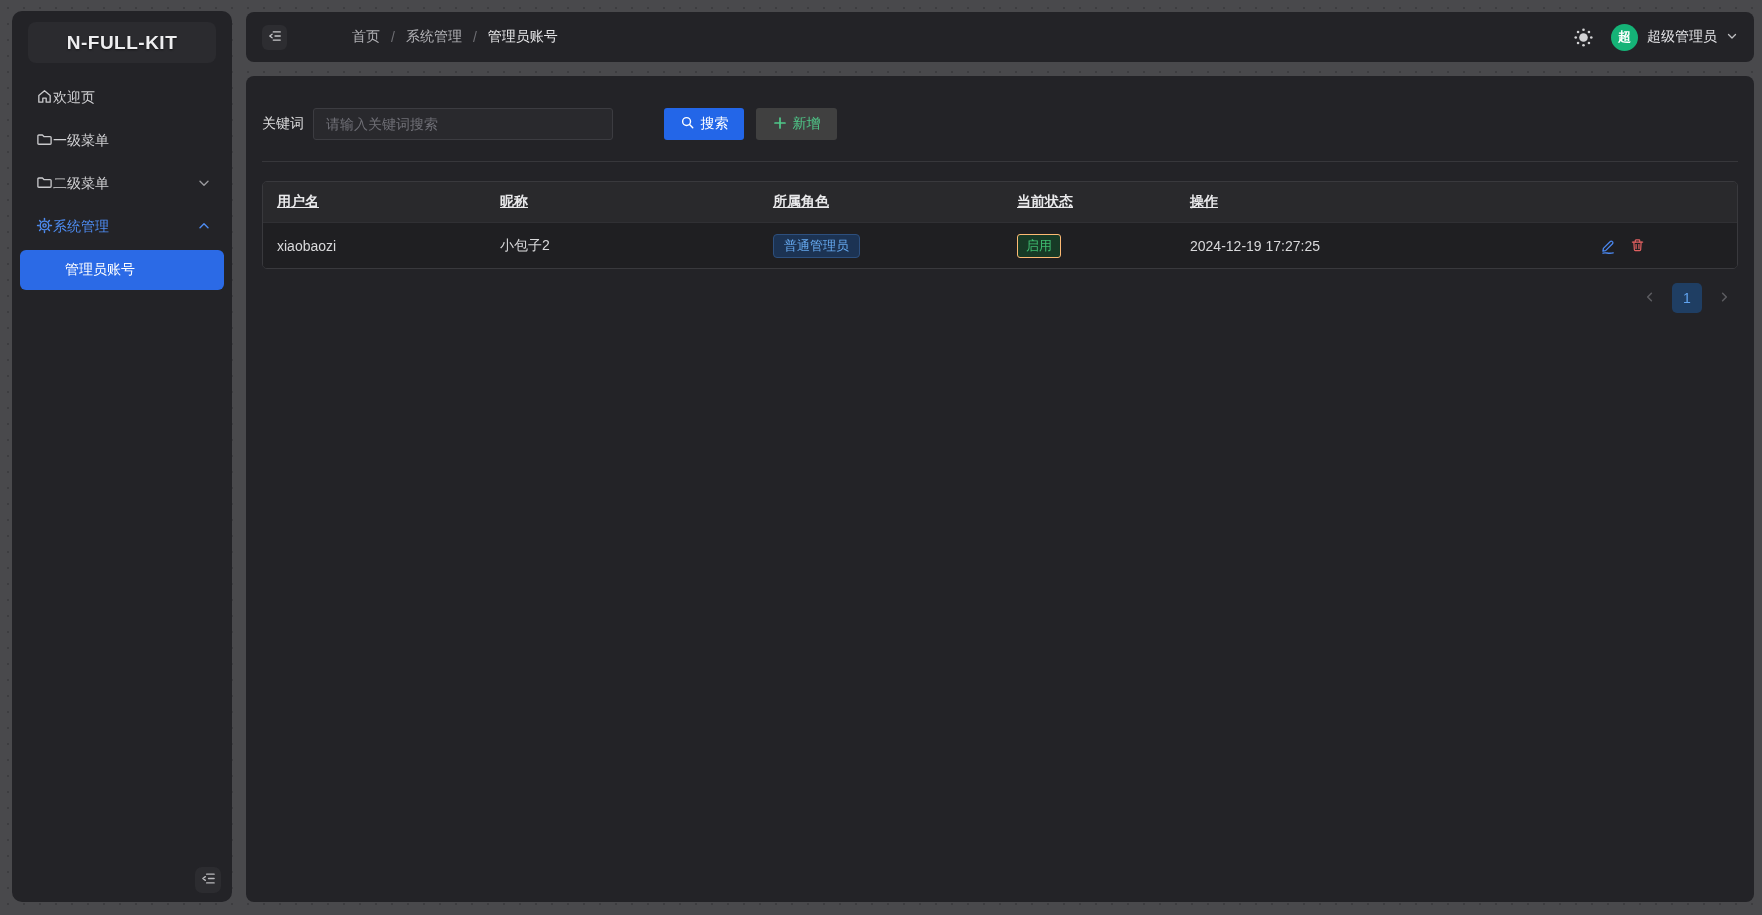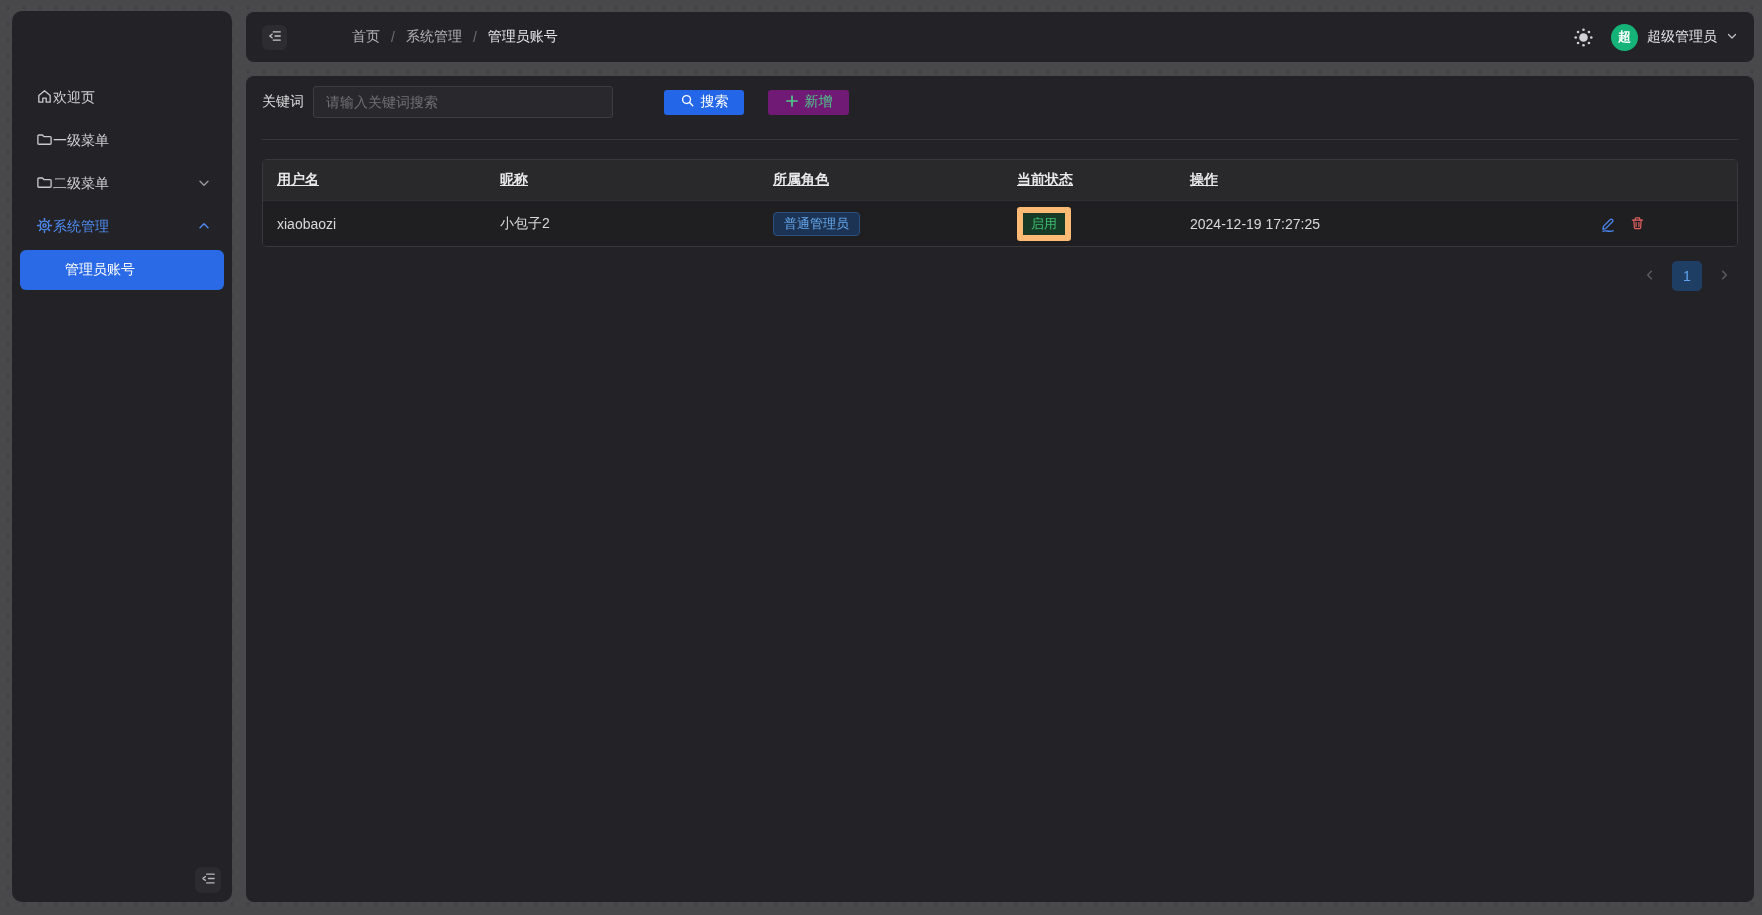--- a/index.html
+++ b/index.html
@@ -36,51 +36,54 @@
   .bc-item.current{color:#e8e8ea;cursor:default;}
   .bc-sep{color:#6e6e73;}
   .topbar-right{margin-left:auto;display:flex;align-items:center;gap:17px;}
   .theme-toggle{display:flex;align-items:center;cursor:pointer;}
   .user{display:flex;align-items:center;gap:9px;cursor:pointer;}
   .avatar{width:27px;height:27px;border-radius:50%;background:#15b377;color:#fff;font-size:13px;font-weight:700;
     display:flex;align-items:center;justify-content:center;}
   .username{color:#e4e4e7;font-size:14px;}
   
   .content{position:absolute;left:246px;top:76px;width:1508px;height:826px;background:#232327;border-radius:8px;
-    padding:10px 16px;box-sizing:border-box;}
+    padding:32px 16px;box-sizing:border-box;}
   .toolbar{display:flex;align-items:center;height:32px;}
   .kw-label{color:#dededf;font-size:14px;margin-right:9px;}
   .search-input{width:300px;height:32px;box-sizing:border-box;background:#29292d;border:1px solid #3c3c41;
     border-radius:3px;color:#e0e0e3;padding:0 12px;font-size:14px;outline:none;}
   .search-input::placeholder{color:#6f6f76;}
-  .btn{height:25px;border:none;border-radius:3px;font-size:14px;display:flex;align-items:center;
+  .btn{height:32px;border:none;border-radius:3px;font-size:14px;display:flex;align-items:center;
     justify-content:center;gap:6px;cursor:pointer;font-family:inherit;}
   .btn-search{margin-left:51px;width:80px;background:#2366e8;color:#ffffff;}
-  .btn-add{margin-left:24px;width:81px;background:#701a75;color:#4fc98a;}
+  .btn-add{margin-left:12px;width:81px;background:#404040;color:#4fc98a;}
   .divider{height:1px;background:#37373b;margin:21px 0 19px;}
   .table{border:1px solid #39393d;border-radius:5px;overflow:hidden;}
   .thead,.trow{display:grid;grid-template-columns:223px 273px 244px 173px 410px 1fr;align-items:center;}
   .thead{background:#29292c;height:40px;font-weight:700;color:#e9e9eb;font-size:14px;text-decoration:underline;}
   .thead>div{padding-left:14px;}
   .trow{background:#1f1f22;height:45px;color:#d9d9db;font-size:14px;border-top:1px solid #303034;}
   .trow>div{padding-left:14px;display:flex;align-items:center;}
   .tag-role{background:#1c3353;color:#66aaf0;border:1px solid #2d4f7d;border-radius:4px;padding:2px 10px;font-size:13px;}
-  .tag-status{background:#173a26;color:#3fbe71;border:6px solid #fdba74;border-radius:3px;padding:2px 8px;font-size:13px;}
+  .tag-status{background:#173a26;color:#3fbe71;border:1px solid #fdba74;border-radius:3px;padding:2px 8px;font-size:13px;}
   .action-icons{display:flex;gap:14px;padding-left:10px;}
   .action-icons span{cursor:pointer;display:flex;align-items:center;}
   .pagination{display:flex;justify-content:flex-end;align-items:center;gap:8px;margin-top:14px;}
   .pg-btn{width:28px;height:28px;background:transparent;border:none;display:flex;align-items:center;
     justify-content:center;cursor:default;padding:0;}
   .pg-page{width:30px;height:30px;background:#1f3e63;color:#61a4f1;border:none;border-radius:5px;font-size:14px;
     display:flex;align-items:center;justify-content:center;cursor:pointer;font-family:inherit;}
 </style>
 </head>
 <body>
 
 <aside class="sidebar">
+  <div class="logo-box">
+    <span>N-FULL-KIT</span>
+  </div>
   <nav class="menu">
     <div class="menu-item">
       <span>
         <svg width="17" height="17" viewBox="0 0 18 18">
             <path d="M3 8 L9 2.8 L15 8 V15 H10.8 V10.8 H7.2 V15 H3 Z" fill="none" stroke="#c9c9cc" stroke-width="1.4" stroke-linejoin="round"></path>
           </svg>
       </span>
       <span class="mi-label">欢迎页</span>
     </div>
     <div class="menu-item">

